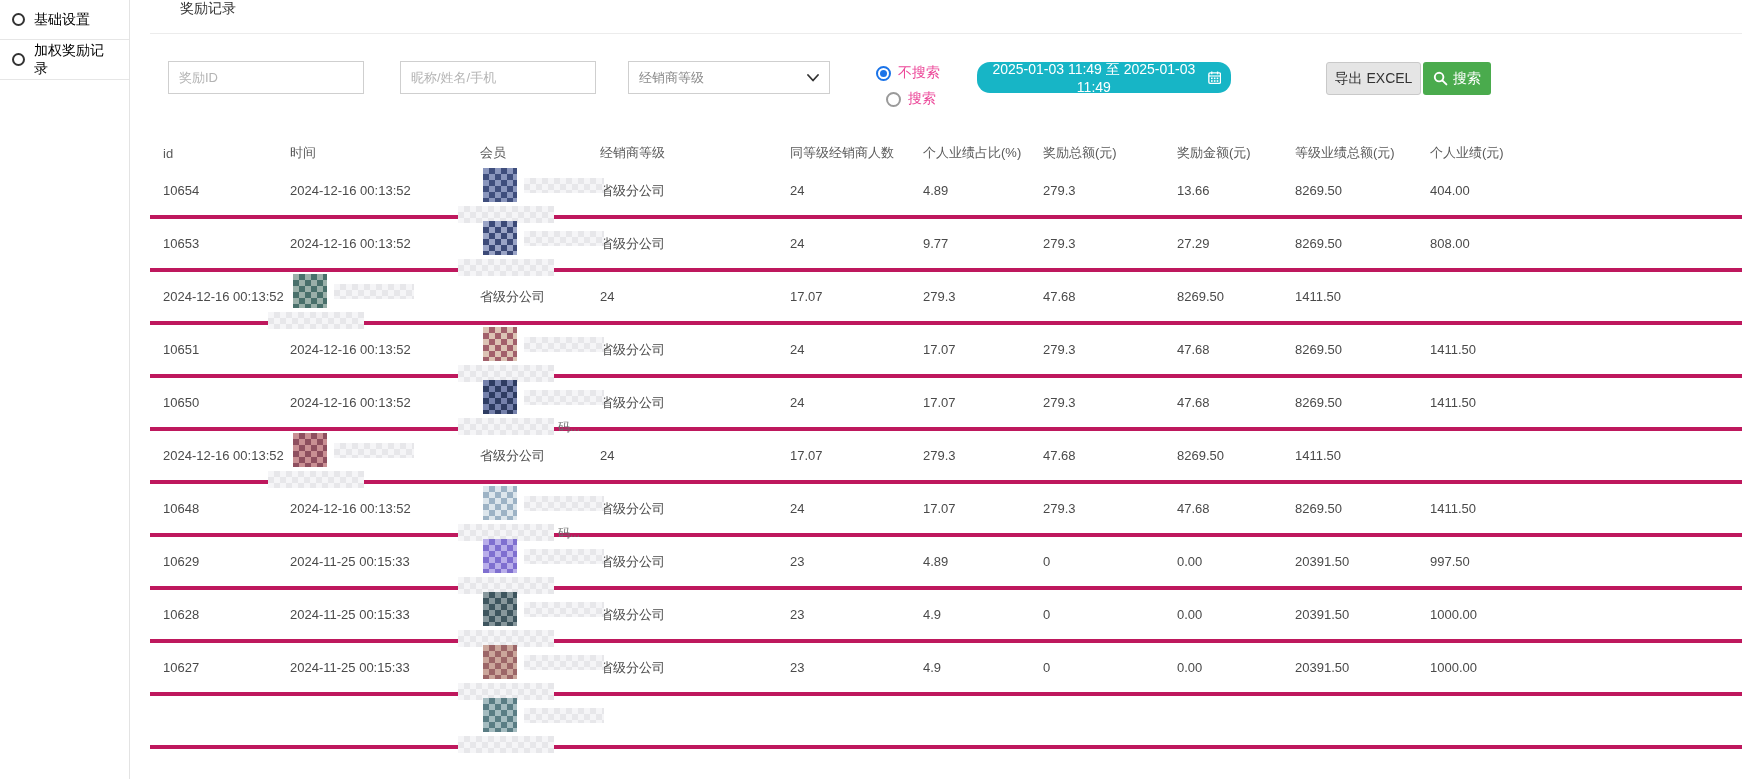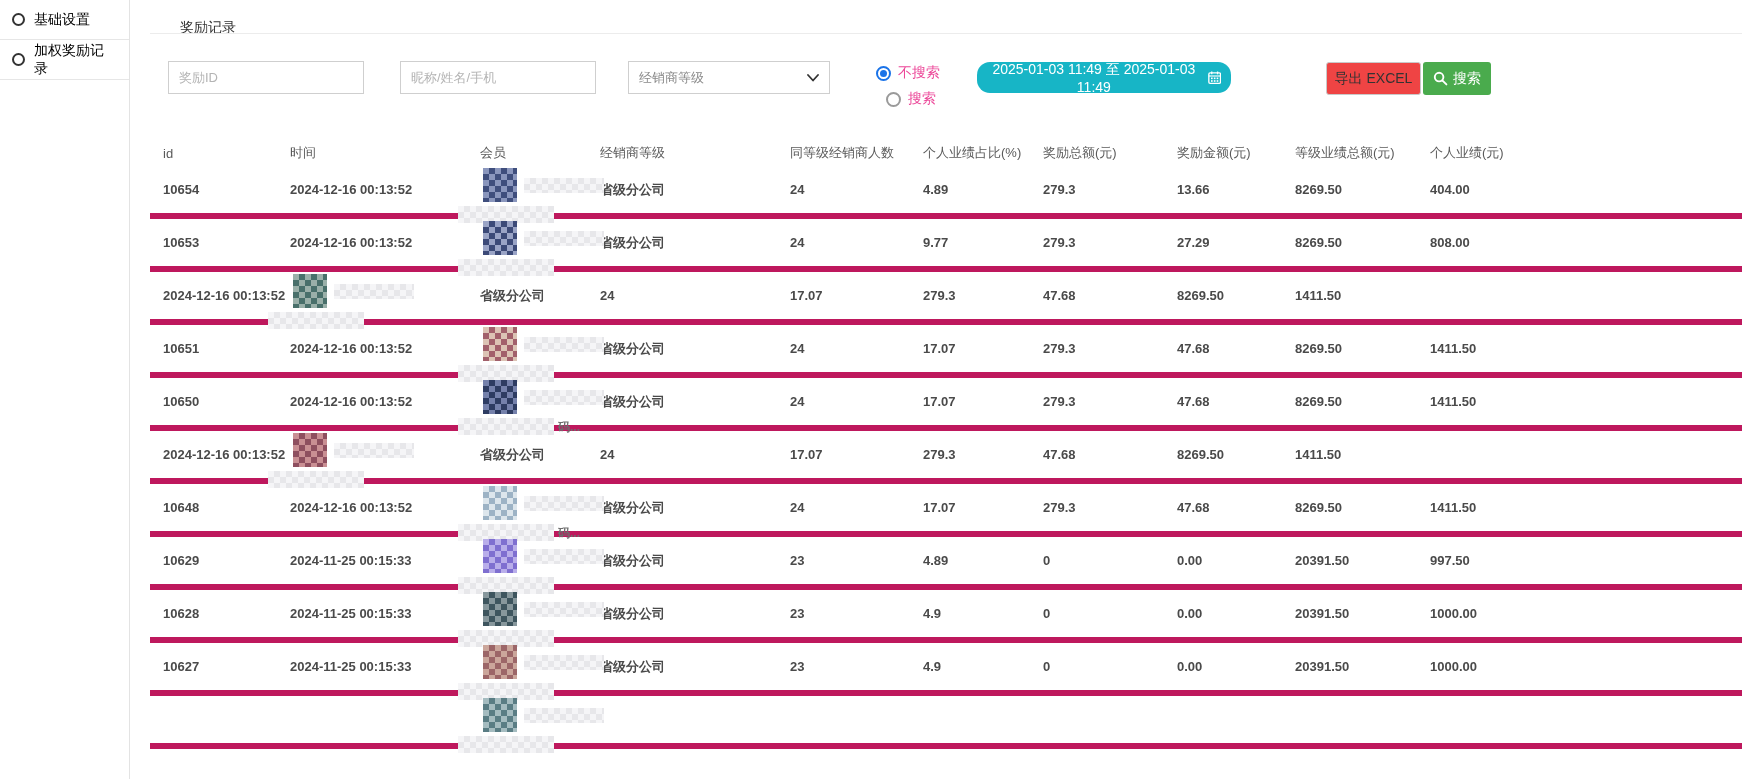--- a/index.html
+++ b/index.html
@@ -9,46 +9,46 @@
 
   
   .sidebar { position:absolute; left:0; top:0; width:130px; height:100%; background:#fff; border-right:1px solid #e3e3e3; z-index:5; }
   .side-item { display:flex; align-items:center; gap:9px; height:40px; padding:0 12px; border-bottom:1px solid #e6e6e6; cursor:pointer; font-size:14px; color:#000000; background:#fff; }
   .ring-icon { width:13px; height:13px; border:2px solid #333; border-radius:50%; flex:0 0 auto; }
 
   .panel-edge { position:absolute; left:150px; top:0; width:1px; height:100%; background:#e9e9e9; }
 
   
   .main { position:absolute; left:150px; top:0; right:0; bottom:0; background:#fff; }
-  .page-title { position:absolute; left:30px; top:19px; font-size:14px; color:#333; }
+  .page-title { position:absolute; left:30px; top:0; font-size:14px; color:#333; }
   .title-divider { position:absolute; left:0; top:33px; right:0; height:1px; background:#ececec; }
 
   
   .text-input { position:absolute; height:33px; border:1px solid #cfcfcf; background:#fff; padding:0 10px; font-size:13px; color:#333; outline:none; font-family:inherit; }
   .text-input::placeholder { color:#b4b4b4; }
   .select-box { position:absolute; height:33px; border:1px solid #cfcfcf; background:#fff; display:flex; align-items:center; justify-content:space-between; padding:0 10px; font-size:13px; color:#8a8a8a; cursor:pointer; }
   .select-box svg { flex:0 0 auto; }
 
   .radio-group { position:absolute; display:flex; flex-direction:column; gap:8px; }
   .radio-row { display:flex; align-items:center; gap:7px; font-size:14px; color:#ec4899; cursor:pointer; }
   .radio-dot { width:15px; height:15px; border-radius:50%; position:relative; flex:0 0 auto; }
   .radio-dot.on { border:2px solid var(--radio-blue); }
   .radio-dot.on::after { content:""; position:absolute; left:2px; top:2px; width:7px; height:7px; border-radius:50%; background:var(--radio-blue); }
   .radio-dot.off { border:2px solid #9a9a9a; }
 
   .date-btn { position:absolute; height:31px; border:none; border-radius:13px; background:var(--accent-teal); color:#fff; font-size:14px; display:flex; align-items:center; justify-content:center; gap:7px; cursor:pointer; font-family:inherit; padding:0 10px; }
-  .btn-export { position:absolute; height:33px; background:#ef4444; border:1px solid #c9c9c9; border-radius:3px; font-size:14px; color:#333; cursor:pointer; font-family:inherit; }
+  .btn-export { position:absolute; height:33px; background:#e5e5e5; border:1px solid #c9c9c9; border-radius:3px; font-size:14px; color:#333; cursor:pointer; font-family:inherit; }
   .btn-search { position:absolute; height:33px; background:var(--success-green); border:none; border-radius:3px; color:#fff; font-size:14px; display:flex; align-items:center; justify-content:center; gap:5px; cursor:pointer; font-family:inherit; }
 
   
   .grid-row { display:grid; grid-template-columns:127px 190px 120px 190px 133px 120px 134px 118px 135px 1fr; padding-left:13px; }
   .thead { position:absolute; left:0; right:0; top:140px; height:26px; }
   .th { font-size:13px; color:#5a5a5a; display:flex; align-items:center; }
   .tbody { position:absolute; left:0; right:0; top:166px; }
-  .tr { height:53px; border-bottom:6px solid #be185d;font-weight:bold; }
+  .tr { height:53px; border-bottom:4px solid #be185d; }
   .td { font-size:13px; color:#4a4a4a; display:flex; align-items:center; overflow:visible; }
 
   .member { position:relative; width:100%; height:100%; overflow:visible; }
   .avatar-blur { position:absolute; left:3px; top:2px; width:34px; height:34px;
     background:repeating-conic-gradient(var(--c1) 0% 25%, var(--c2) 0% 50%); background-size:12px 12px; }
   .blur-line { position:absolute; background:repeating-conic-gradient(#e7e7ea 0% 25%, #f5f5f7 0% 50%); background-size:12px 12px; }
   .blur-line.name { left:44px; top:12px; width:80px; height:15px; }
   .blur-line.line2 { left:-22px; top:40px; width:96px; height:17px; }
   .suffix { position:absolute; left:78px; top:41px; font-size:12px; color:#6e6e6e; white-space:nowrap; }
 </style>

